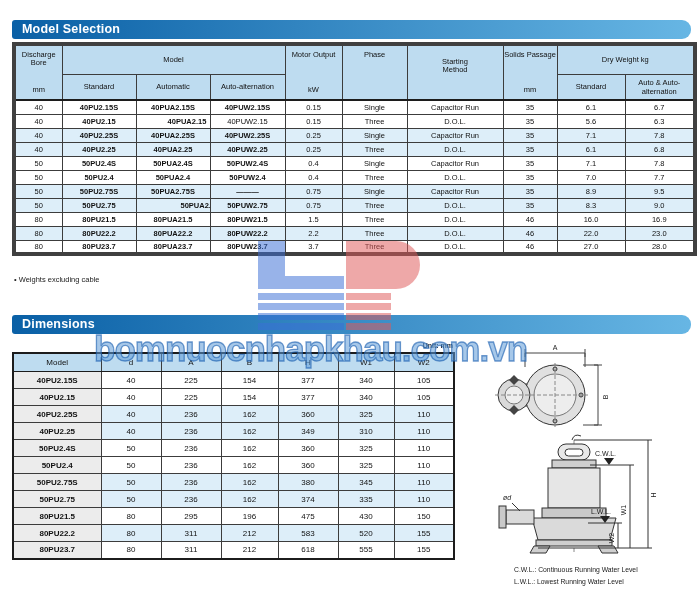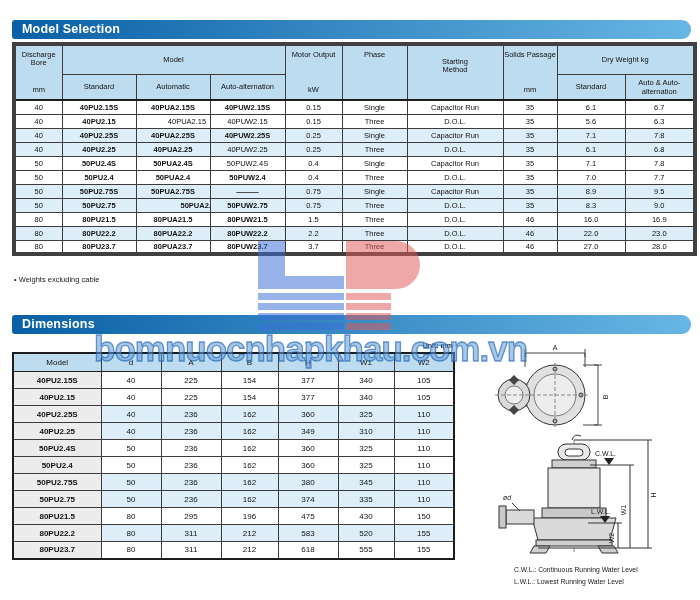--- a/index.html
+++ b/index.html
@@ -135,21 +135,21 @@
         <td>0.15</td>
         <td>Single</td>
         <td>Capacitor Run</td>
         <td>35</td>
         <td>6.1</td>
         <td>6.7</td>
       </tr>
       <tr>
         <td>40</td>
         <td style="font-weight: bold;">40PU2.15</td>
-        <td style="font-weight: normal; padding-left: 28px;">40PUA2.15</td>
+        <td style="font-weight: bold; padding-left: 28px;">40PUA2.15</td>
         <td style="font-weight: normal; margin-left: 16px;">40PUW2.15</td>
         <td>0.15</td>
         <td>Three</td>
         <td>D.O.L.</td>
         <td>35</td>
         <td>5.6</td>
         <td>6.3</td>
       </tr>
       <tr>
         <td>40</td>
@@ -160,33 +160,33 @@
         <td>Single</td>
         <td>Capacitor Run</td>
         <td>35</td>
         <td>7.1</td>
         <td>7.8</td>
       </tr>
       <tr>
         <td>40</td>
         <td style="font-weight: bold;">40PU2.25</td>
         <td style="font-weight: bold;">40PUA2.25</td>
-        <td style="font-weight: normal;">40PUW2.25</td>
+        <td style="font-weight: bold;">40PUW2.25</td>
         <td>0.25</td>
         <td>Three</td>
         <td>D.O.L.</td>
         <td>35</td>
         <td>6.1</td>
         <td>6.8</td>
       </tr>
       <tr>
         <td>50</td>
         <td style="font-weight: bold;">50PU2.4S</td>
         <td style="font-weight: bold;">50PUA2.4S</td>
-        <td style="font-weight: normal;">50PUW2.4S</td>
+        <td style="font-weight: bold;">50PUW2.4S</td>
         <td>0.4</td>
         <td>Single</td>
         <td>Capacitor Run</td>
         <td>35</td>
         <td>7.1</td>
         <td>7.8</td>
       </tr>
       <tr>
         <td>50</td>
         <td style="font-weight: bold;">50PU2.4</td>

